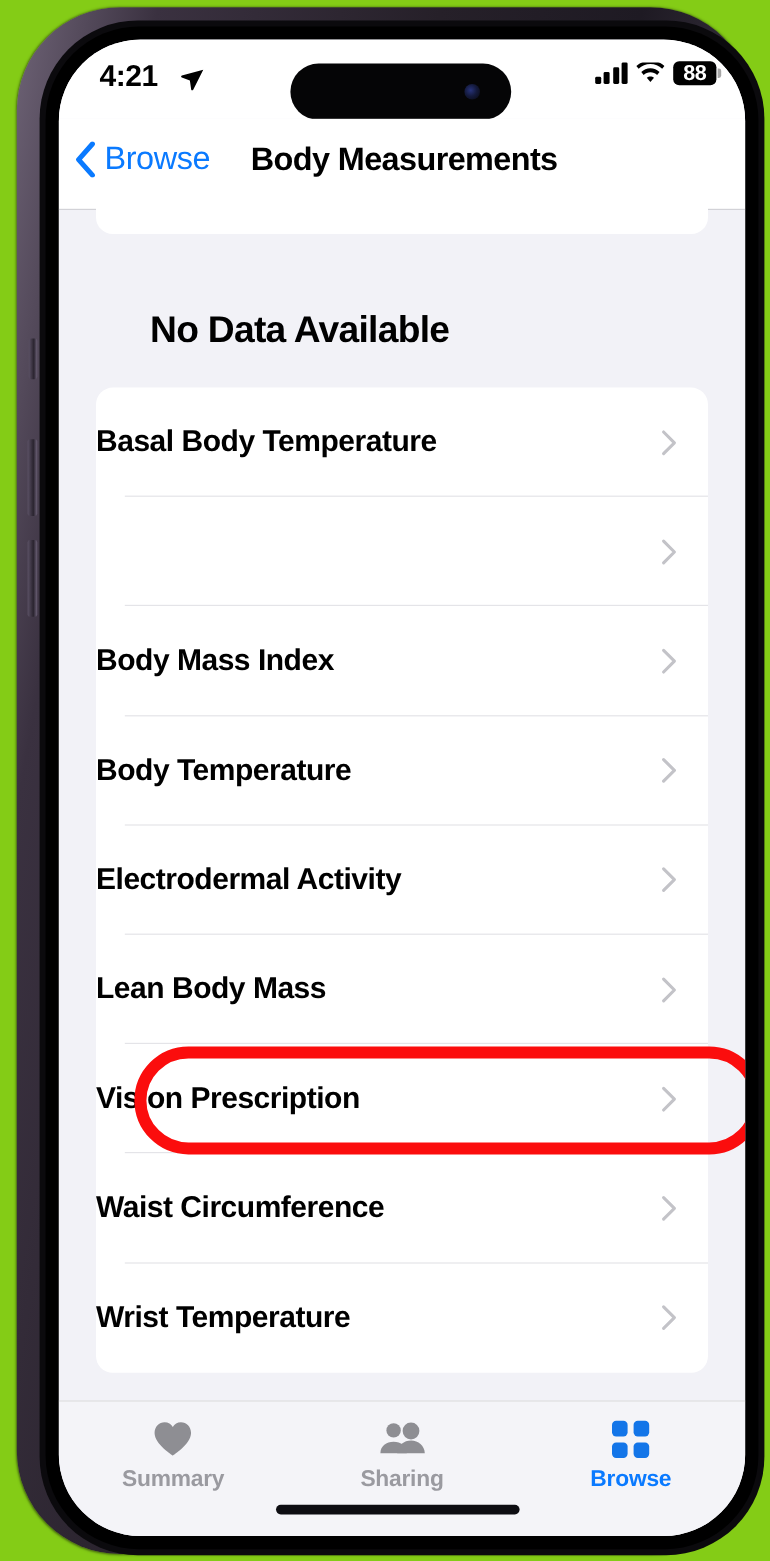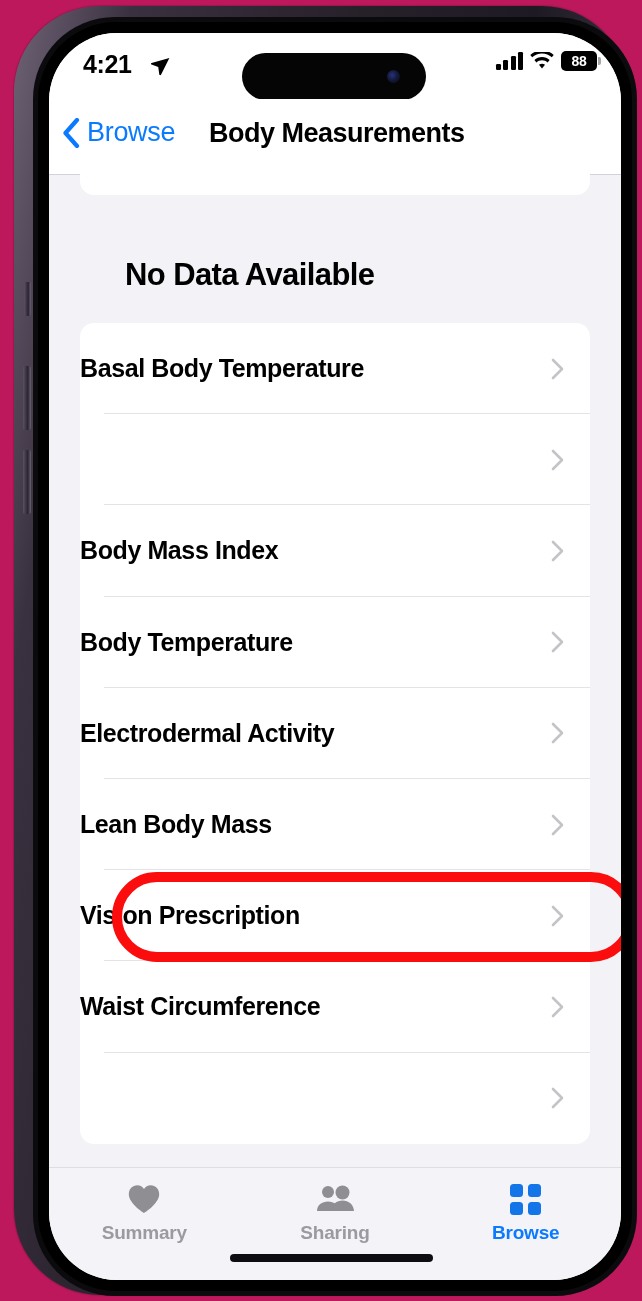--- a/index.html
+++ b/index.html
@@ -1,18 +1,18 @@
 <!DOCTYPE html>
 <html><head>
 <meta charset="utf-8">
 <style>
   html,body{margin:0;padding:0;background:#ffffff;}
   body{width:642px;height:1301px;font-family:"Liberation Sans",sans-serif;-webkit-font-smoothing:antialiased;overflow:hidden;}
 
-  #root{position:relative;width:642px;height:1301px;background:#be185d;}
+  #root{position:relative;width:642px;height:1301px;background:#84cc16;}
 
   
   .phone-outer{
     position:absolute;left:14px;top:6px;width:614px;height:1289px;
     border-radius:86px;
     background:linear-gradient(100deg,#6e6376 0%,#3a3140 14%,#262029 42%,#1e1a23 62%,#4a4252 88%,#7b6f84 100%);
     box-shadow:0 0 2px rgba(0,0,0,.5);
   }
   .phone-mid{
     position:absolute;left:19px;top:11px;width:604px;height:1279px;
@@ -41,21 +41,21 @@
   .status-right{position:absolute;right:24px;top:18px;display:flex;align-items:center;gap:7px;}
   .sig{display:flex;align-items:flex-end;gap:2.5px;height:18px;}
   .sig i{display:block;width:5px;background:#000;border-radius:1.2px;}
   .sig i:nth-child(1){height:6px;}
   .sig i:nth-child(2){height:10px;}
   .sig i:nth-child(3){height:14px;}
   .sig i:nth-child(4){height:18px;}
   .wifi{width:24px;height:18px;}
   .batt{position:relative;width:36px;height:20px;border-radius:5px;background:#000;display:flex;align-items:center;justify-content:center;}
   .batt::after{content:"";position:absolute;right:-4px;top:6px;width:3px;height:8px;border-radius:0 2px 2px 0;background:rgba(0,0,0,.35);}
-  .batt span{font-size:14px;font-weight:bold;color:#fff;letter-spacing:-.3px;line-height:1;text-align:right;}
+  .batt span{font-size:18px;font-weight:bold;color:#fff;letter-spacing:-.3px;line-height:1;text-align:right;}
 
   .island{position:absolute;left:193px;top:20px;width:184px;height:47px;border-radius:24px;background:#050506;}
   .island .cam{position:absolute;right:26px;top:17px;width:13px;height:13px;border-radius:50%;
     background:radial-gradient(circle at 40% 40%,#27337a 0%,#141a3c 45%,#07070c 100%);}
 
   
   .navbar{position:absolute;left:0;top:66px;width:572px;height:76px;background:#ffffff;}
   .nav-back{position:absolute;left:13px;top:18px;display:flex;align-items:center;gap:7px;}
   .chev-back{width:18px;height:30px;}
   .nav-back-label{font-size:27px;color:#0a7aff;letter-spacing:-.3px;}
@@ -196,20 +196,21 @@
               <div class="divider"></div>
             </div>
             <div class="row">
               <span class="row-label">Waist Circumference</span>
               <svg class="row-chev" viewBox="0 0 13 22">
                 <path d="M2 2l9 9-9 9" fill="none" stroke="#c3c3c8" stroke-width="2.6" stroke-linecap="round" stroke-linejoin="round"></path>
               </svg>
               <div class="divider"></div>
             </div>
             <div class="row">
+              <span class="row-label">Wrist Temperature</span>
               <svg class="row-chev" viewBox="0 0 13 22">
                 <path d="M2 2l9 9-9 9" fill="none" stroke="#c3c3c8" stroke-width="2.6" stroke-linecap="round" stroke-linejoin="round"></path>
               </svg>
             </div>
           </div>
       </div>
 
       <div class="annot"></div>
 
       <div class="tabbar">

